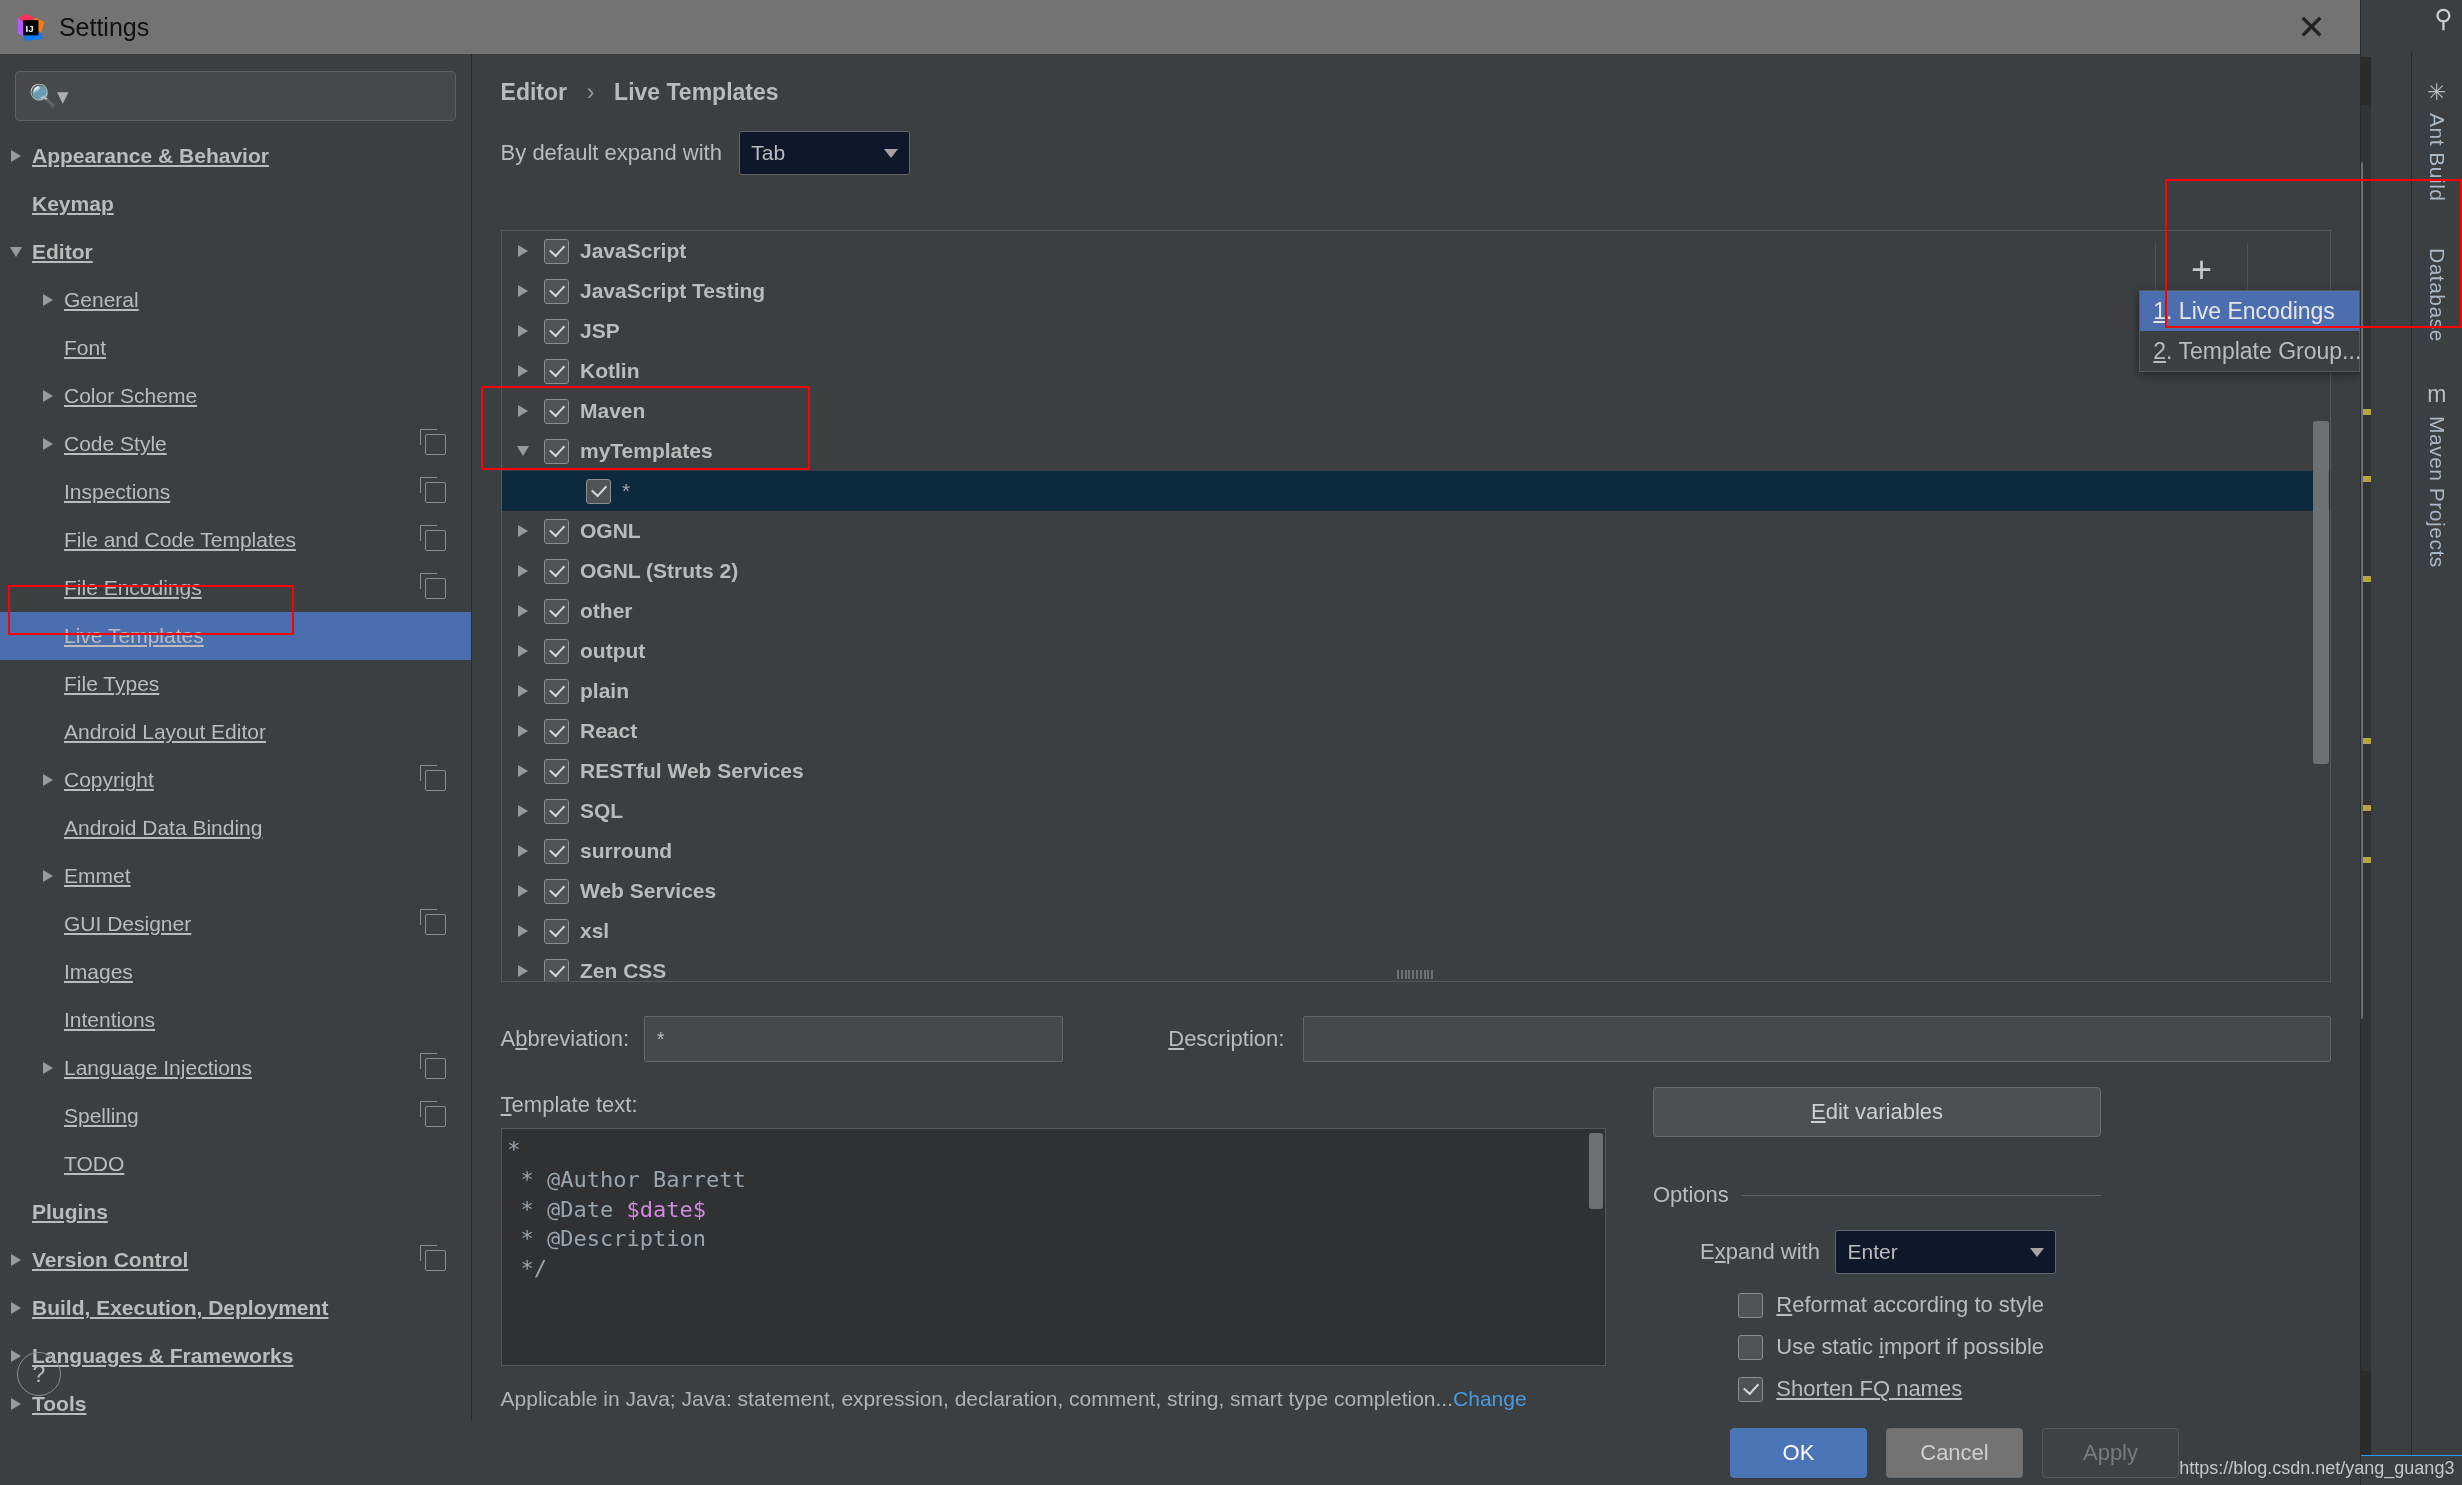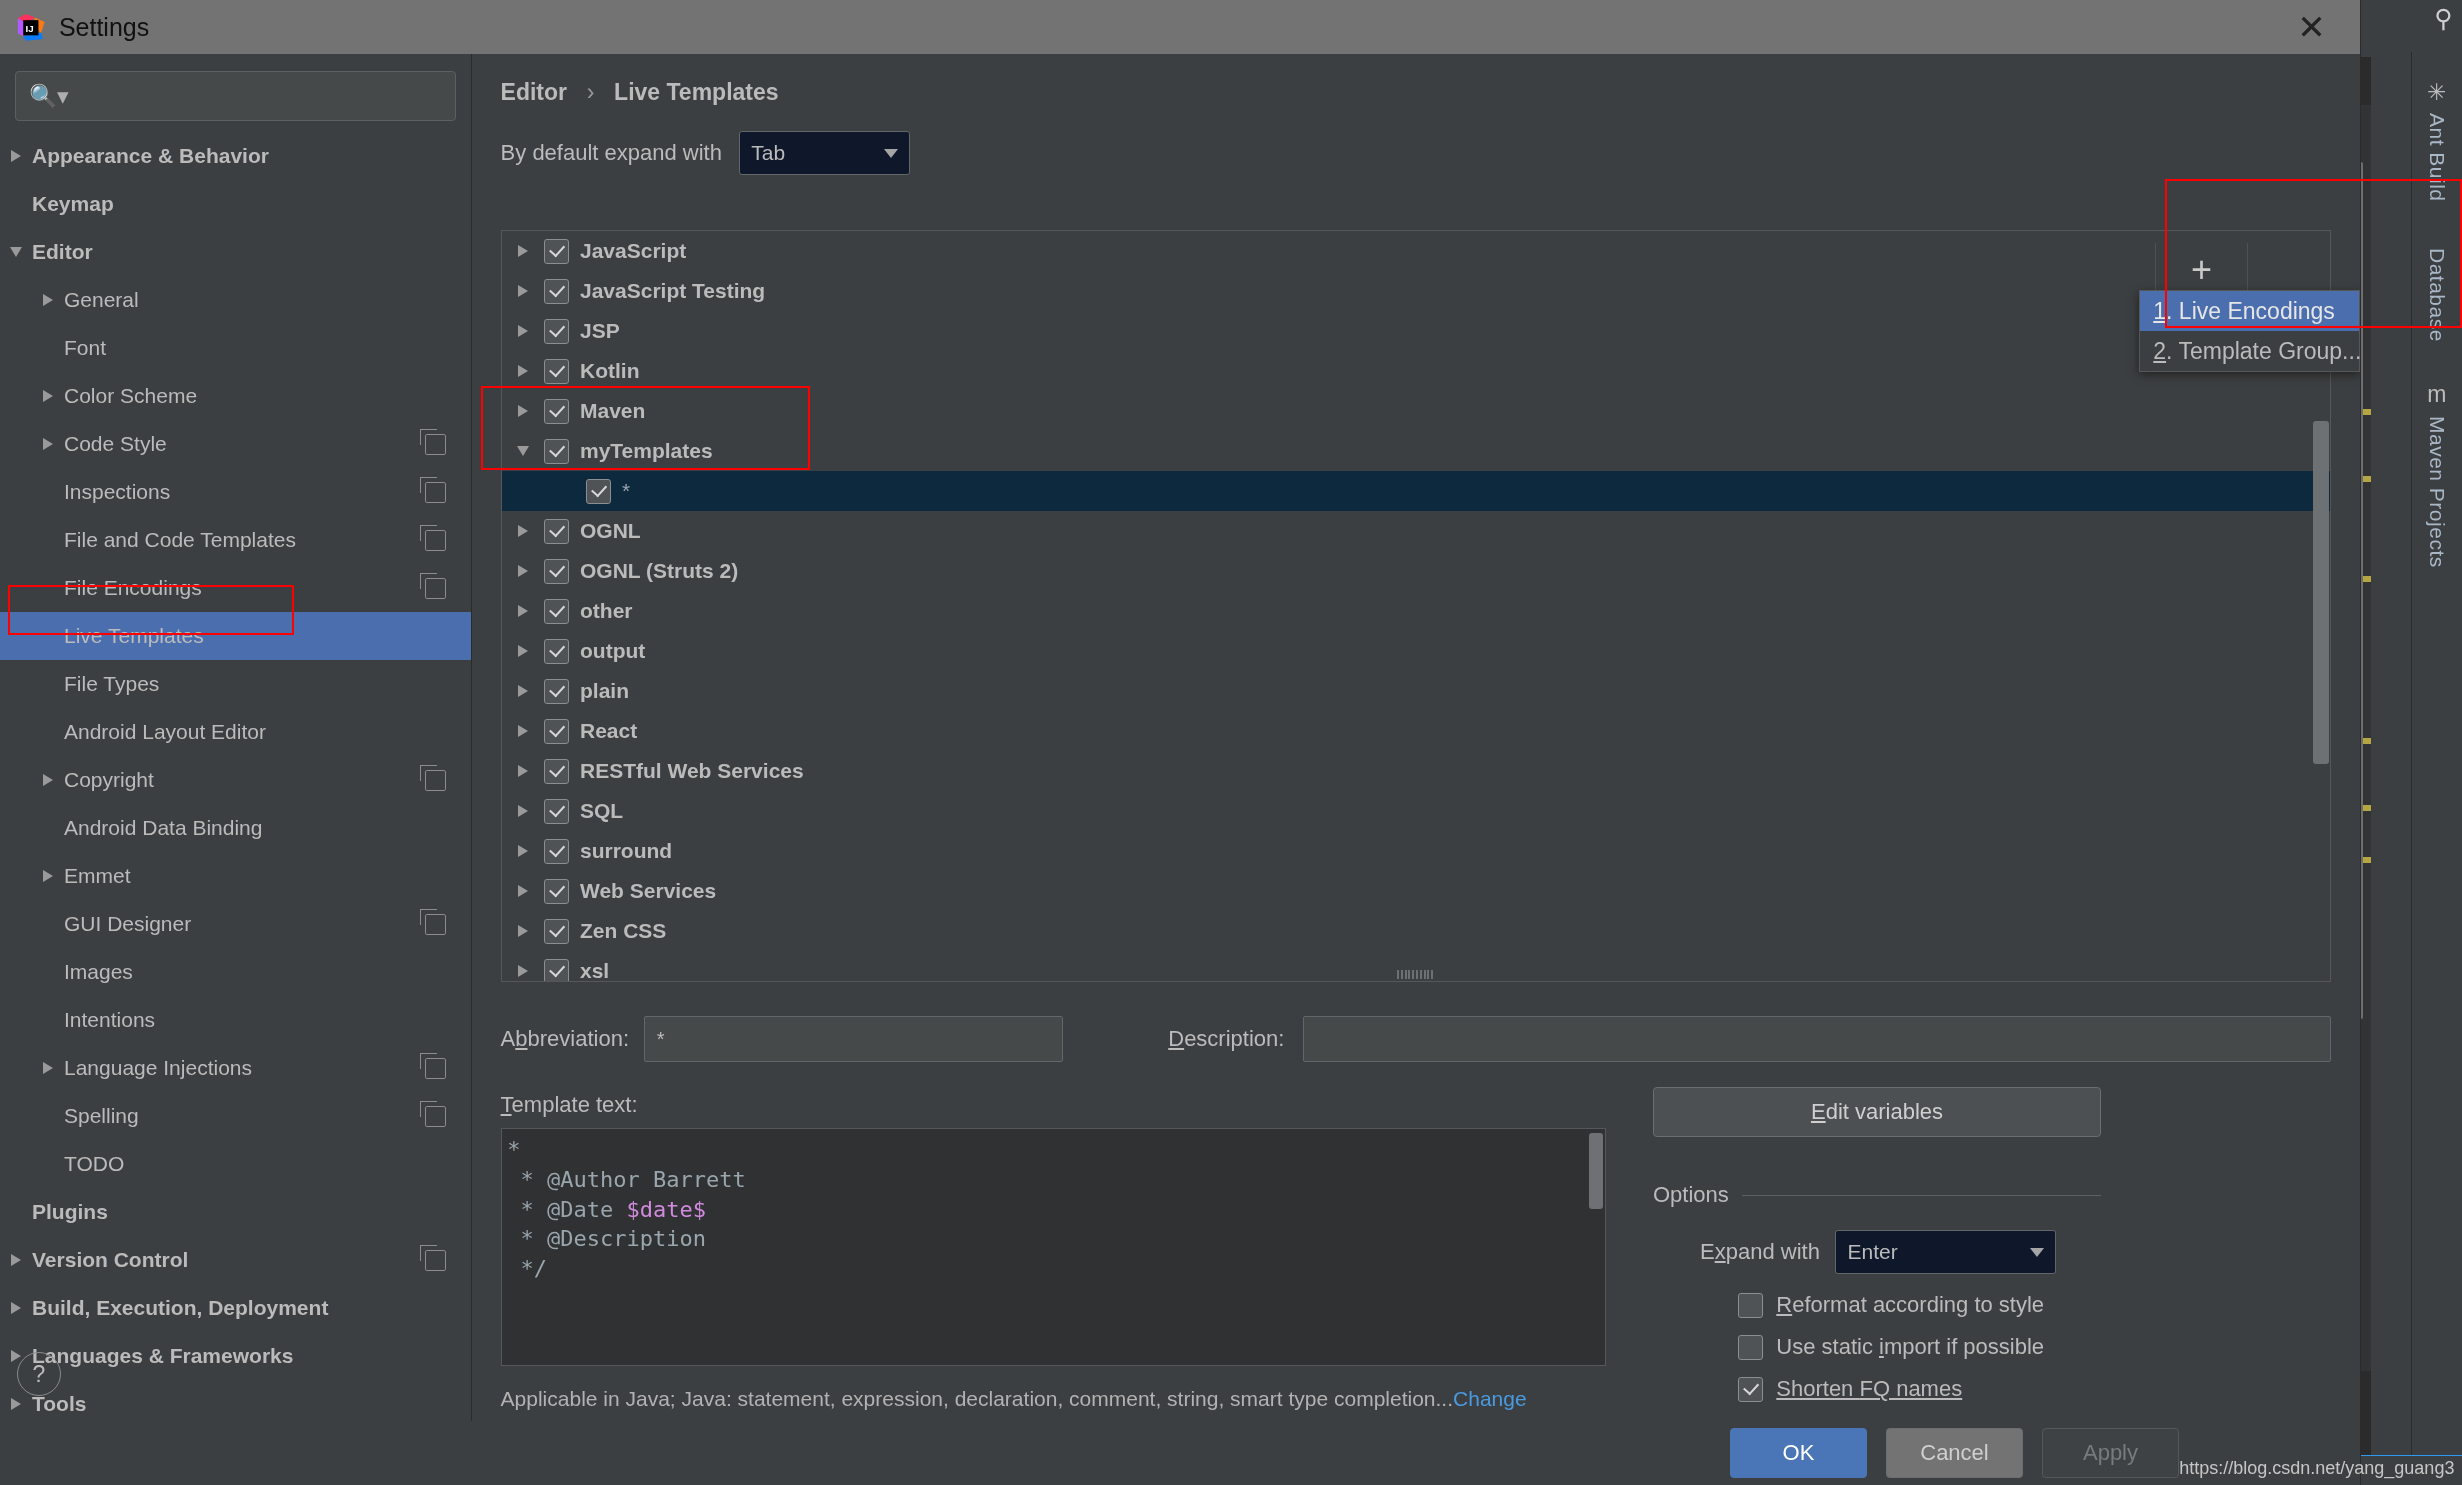--- a/index.html
+++ b/index.html
@@ -62,21 +62,21 @@
     height:50px;border:1px solid #5e6060;border-radius:3.8px;background:#45494a;
     display:flex;align-items:center;padding:0 13.3px;box-sizing:border-box;
   }
   #search-icon{color:#aeaeae;font-size:23px;letter-spacing:-1px;}
   #search-input{
     flex:1;background:transparent;border:0;outline:0;color:#bbbbbb;
     font-family:"Liberation Sans",sans-serif;font-size:20px;margin-left:7.6px;
   }
   .tree-row{
     height:48px;display:flex;align-items:center;box-sizing:border-box;
-    padding-right:13.3px;position:relative;color:#bbbbbb;font-size:21px;
+    padding-right:13.3px;position:relative;color:#bbbbbb;font-size:21px;text-decoration:underline;
   }
   .tree-row.sel{background:#4b6eaf;}
   .tw{width:32px;flex:0 0 32px;display:flex;align-items:center;justify-content:center;}
   .arrow{width:0;height:0;}
   .arrow.right{border-left:10.5px solid #9a9a9a;border-top:6.7px solid transparent;border-bottom:6.7px solid transparent;}
   .arrow.down{border-top:10.5px solid #9a9a9a;border-left:6.7px solid transparent;border-right:6.7px solid transparent;}
   .lbl{white-space:nowrap;}
   .bold .lbl{font-weight:bold;}
   .copyico{
     position:absolute;right:25px;width:19px;height:19px;border:1.9px solid #8c8c8c;border-radius:1.9px;
@@ -527,28 +527,28 @@
                 <span class="arrow right"></span>
               </span>
               <span class="cb on"></span>
               <span class="lbl">Web Services</span>
             </div>
             <div class="tpl-row">
               <span class="tpl-tw">
                 <span class="arrow right"></span>
               </span>
               <span class="cb on"></span>
+              <span class="lbl">xsl</span>
+            </div>
+            <div class="tpl-row">
+              <span class="tpl-tw">
+                <span class="arrow right"></span>
+              </span>
+              <span class="cb on"></span>
               <span class="lbl">Zen CSS</span>
-            </div>
-            <div class="tpl-row">
-              <span class="tpl-tw">
-                <span class="arrow right"></span>
-              </span>
-              <span class="cb on"></span>
-              <span class="lbl">xsl</span>
             </div>
           </div>
         <div id="tree-scrollbar"></div>
         <div id="tree-grip"></div>
       </div>
 
       <div id="plus-toolbar">+</div>
 
       <div id="popup">
         <div class="pitem sel">

